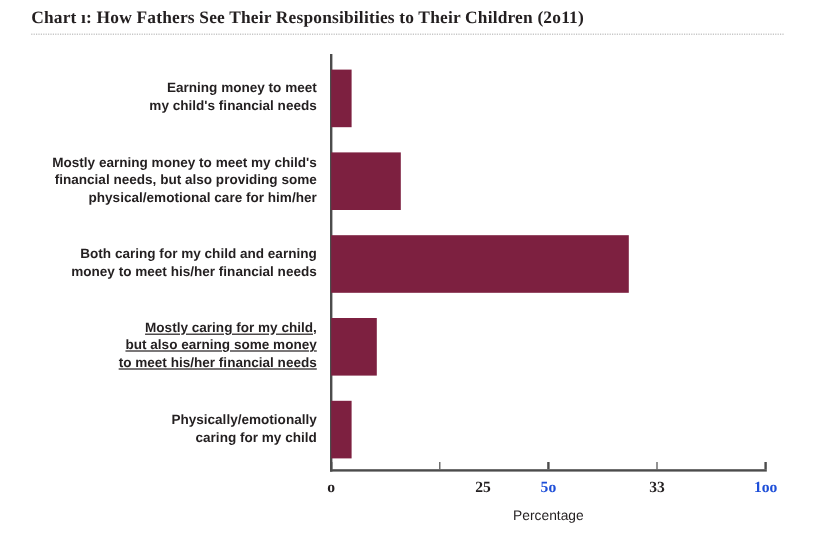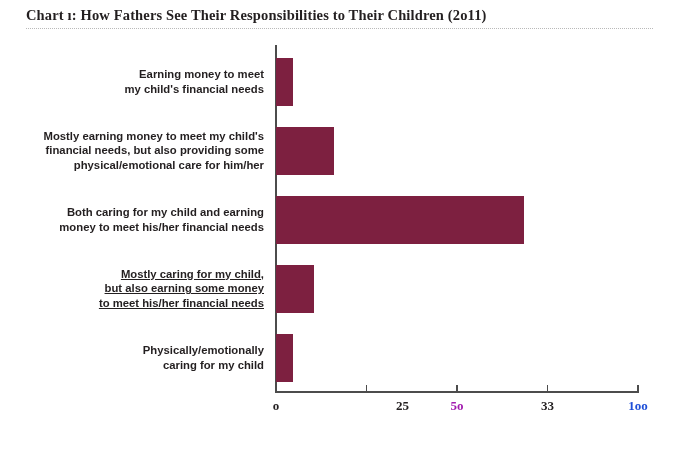--- a/index.html
+++ b/index.html
@@ -153,20 +153,21 @@
 to meet his/her financial needs</div>
       <div class="cat-label" style="left: 10px; right: auto; top: 343px; color: rgb(35, 31, 32);">Physically/emotionally
 caring for my child</div>
     </div>
   <div id="ticks-layer">
       <div class="tick" style="left: 271.25px; background: rgb(76, 76, 76);"></div>
       <div class="tick-label" style="left: 272px; color: rgb(35, 31, 32);">o</div>
       <div class="tick" style="left: 361.75px; background: rgb(76, 76, 76);"></div>
       <div class="tick-label" style="left: 362.5px; color: rgb(35, 31, 32); margin-left: 36px;">25</div>
       <div class="tick" style="left: 452.25px; background: rgb(76, 76, 76);"></div>
-      <div class="tick-label" style="left: 453px; color: #a21caf;">5o</div>
+      <div class="tick-label" style="left: 453px; color: #1d4ed8;">5o</div>
       <div class="tick" style="left: 542.75px; background: rgb(76, 76, 76);"></div>
       <div class="tick-label" style="left: 543.5px; color: rgb(35, 31, 32);">33</div>
       <div class="tick" style="left: 633.25px; background: rgb(76, 76, 76);"></div>
       <div class="tick-label" style="left: 634px; color: #1d4ed8;">1oo</div>
     </div>
 
+  <div id="x-axis-title">Percentage</div>
 </div>
 
 </body></html>

